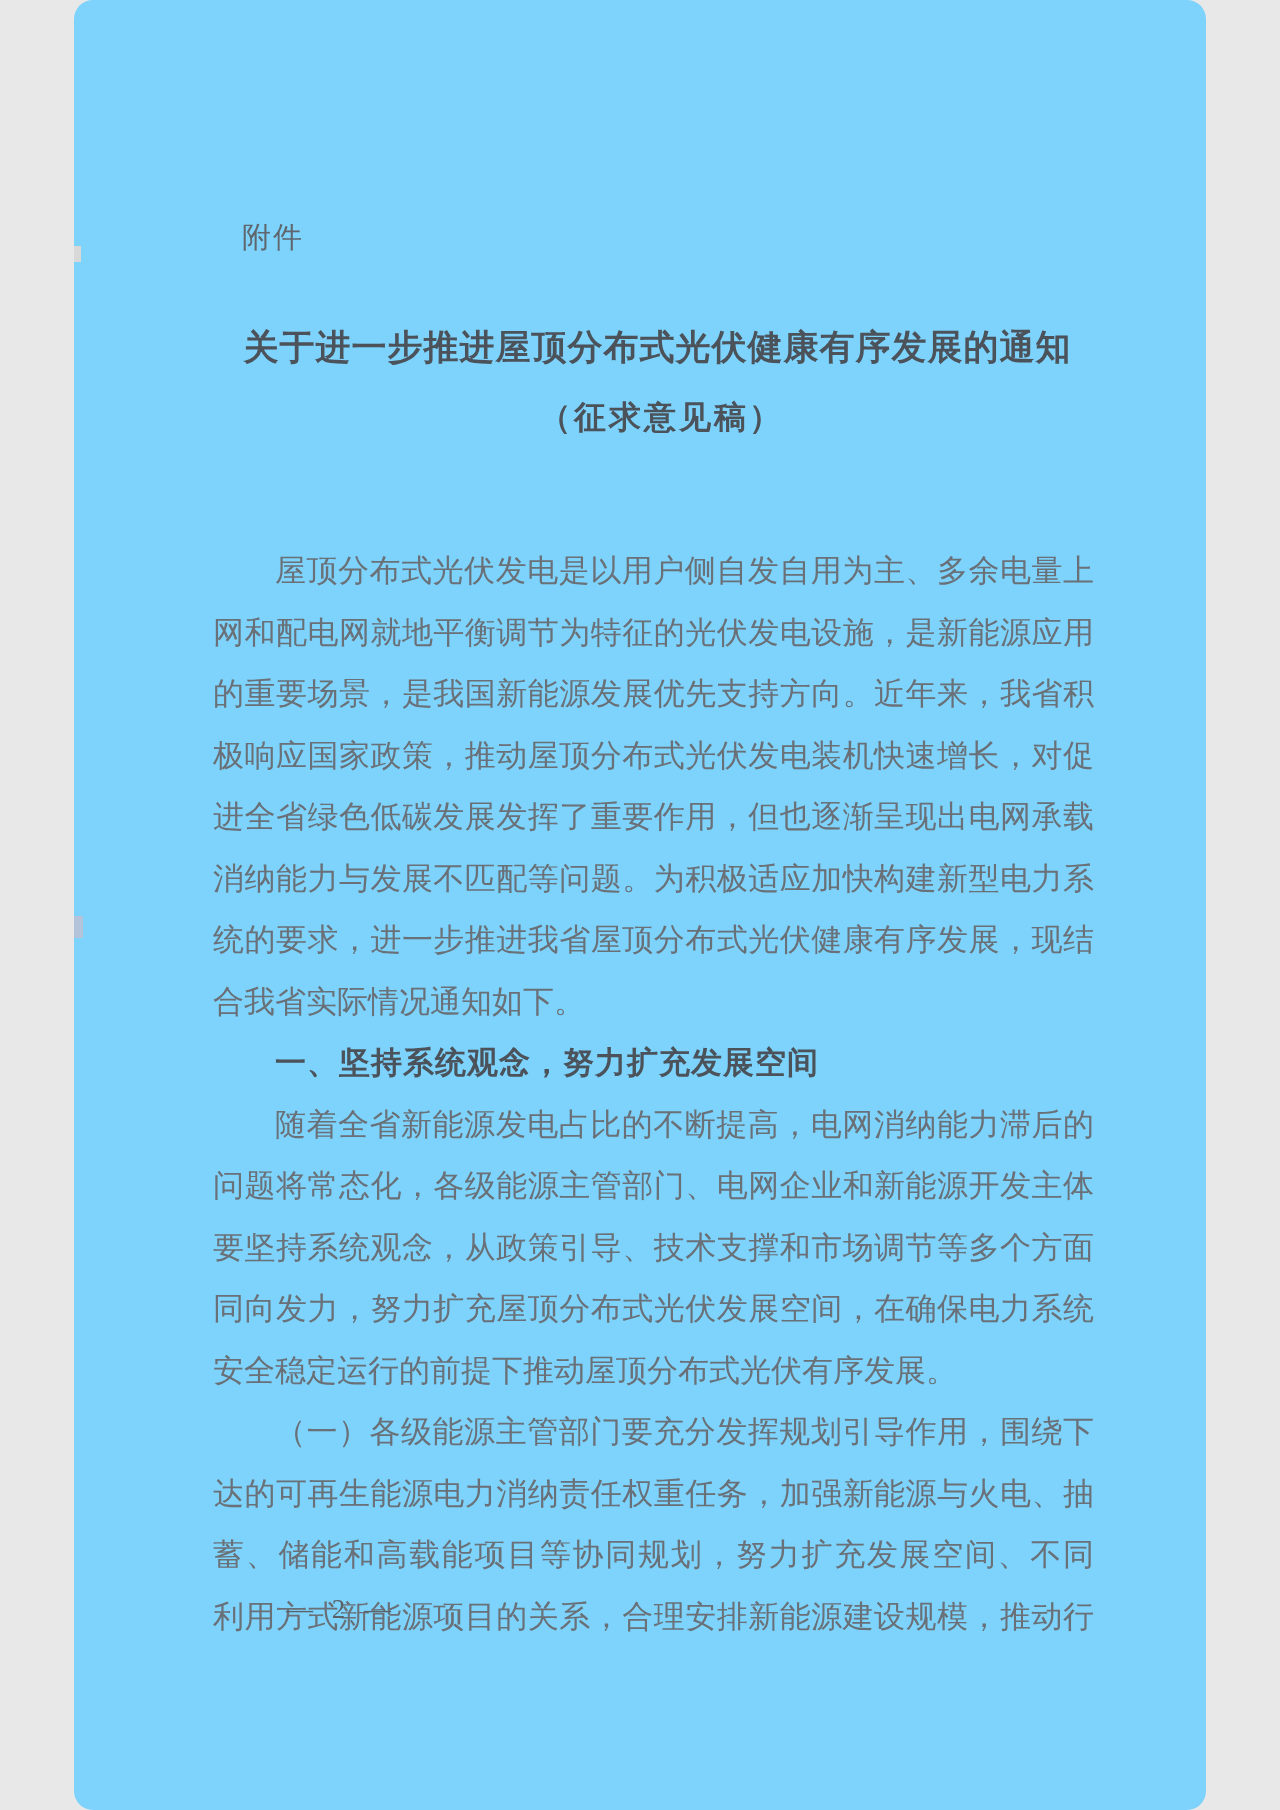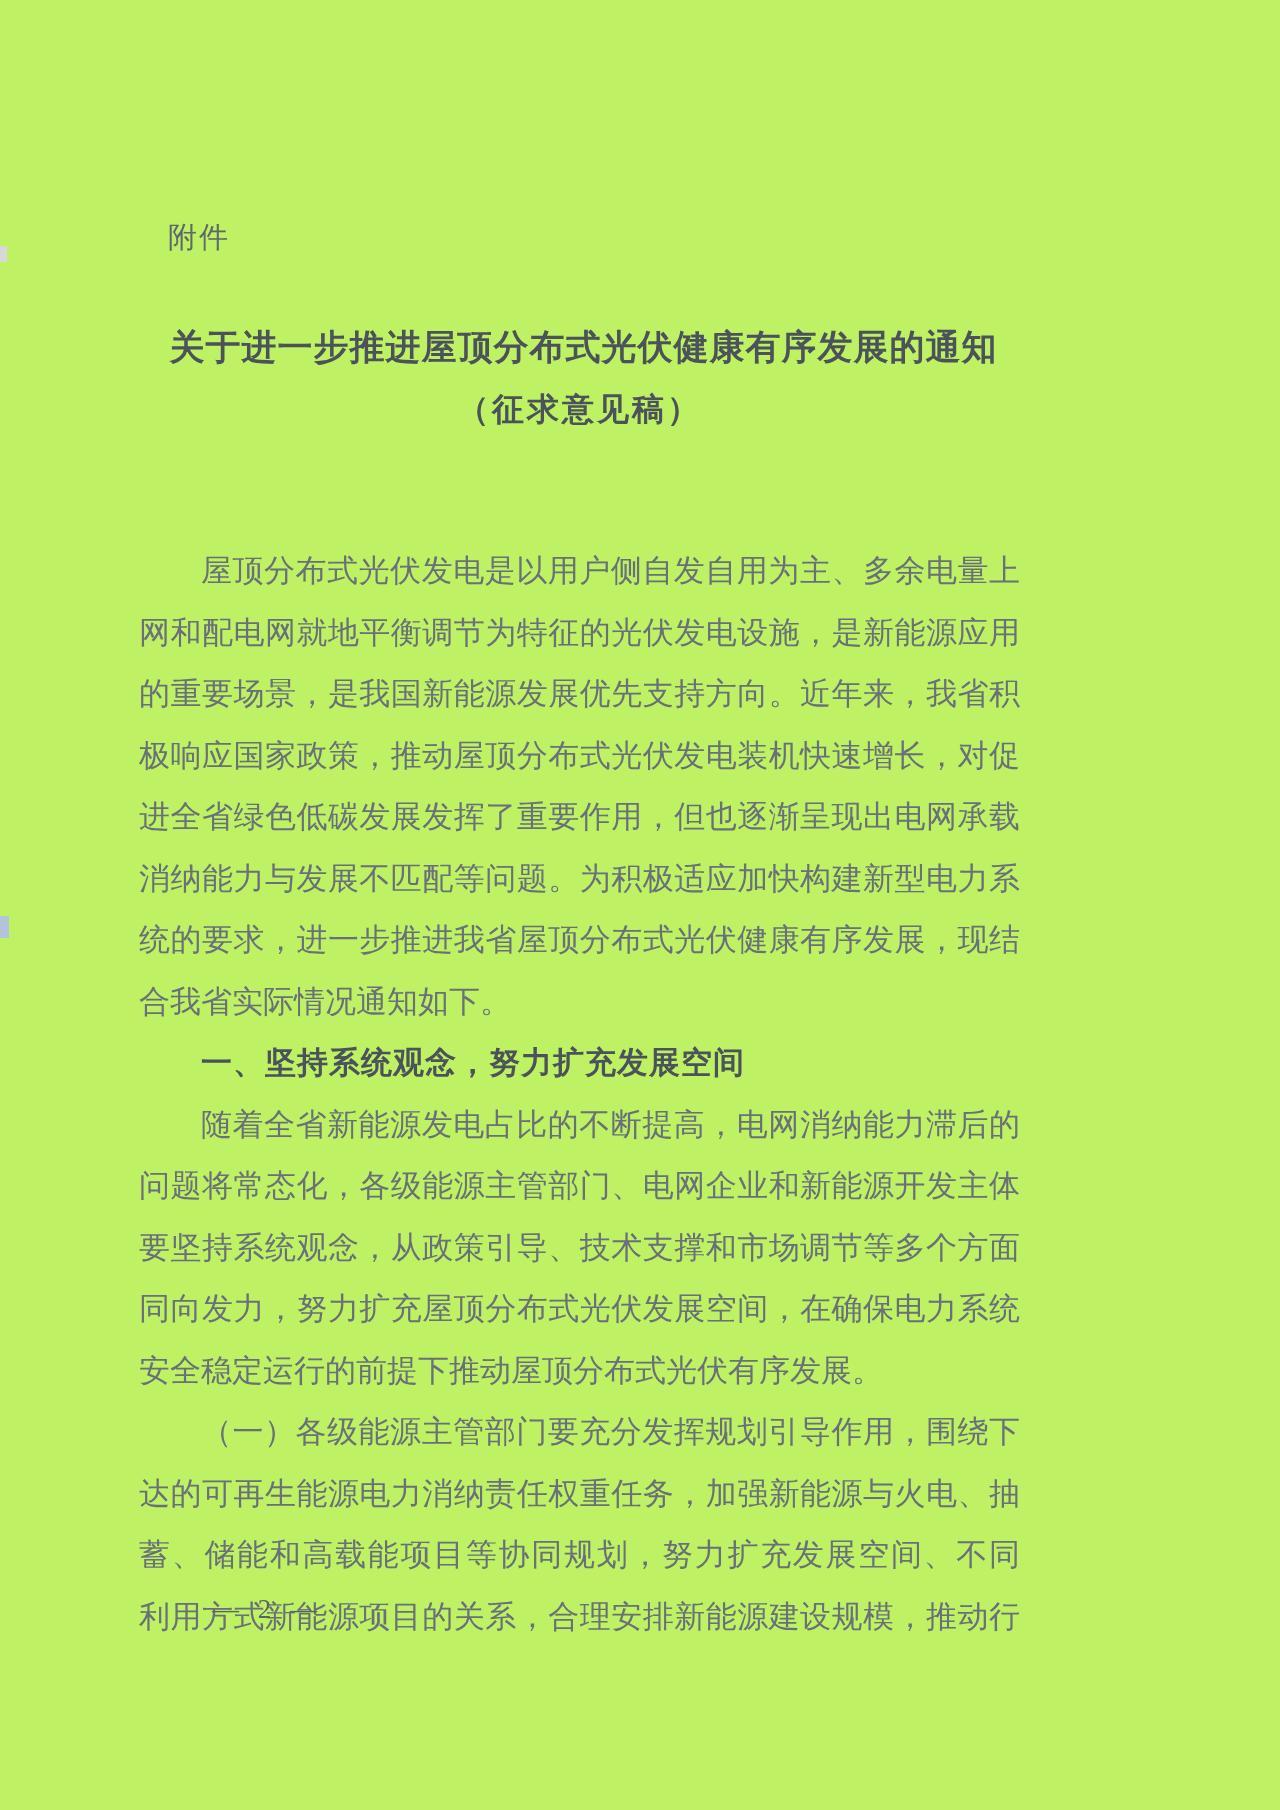--- a/index.html
+++ b/index.html
@@ -1,25 +1,26 @@
 <!DOCTYPE html>
 <html lang="zh"><head>
 <meta charset="utf-8">
 <style>
   html, body { margin: 0; padding: 0; }
   body { background: #e8e8e8; }
   .page {
     position: relative;
-    width: 1280px;
+    width: 1132px;
     height: 1810px;
     margin: 0 auto;
-    background: #bef264;
+    background: #7dd3fc;
     overflow: hidden;
     font-family: "Liberation Serif", "DejaVu Serif", serif;
     color: #6a7077;
+    border-radius: 19px;
   }
   
   .edge-mark { position: absolute; left: 0; }
   .edge-mark.gray { top: 246px; width: 7px; height: 16px; background: #d8d8d8; }
   .edge-mark.blue { top: 916px; width: 9px; height: 22px; background: #b3c3da; }
 
   .attachment {
     position: absolute;
     left: 168px;
     top: 218px;
@@ -37,21 +38,21 @@
     font-size: 35px;
     font-weight: bold;
     color: #4c525a;
     letter-spacing: 1px;
   }
   .subtitle {
     position: absolute;
     left: 139px;
     top: 388px;
     width: 881px;
-    margin: 0;
+    margin: 8px;
     text-align: center;
     font-size: 32px;
     font-weight: bold;
     color: #4c525a;
     letter-spacing: 3px;
   }
   .body-block {
     position: absolute;
     left: 139px;
     top: 540px;

